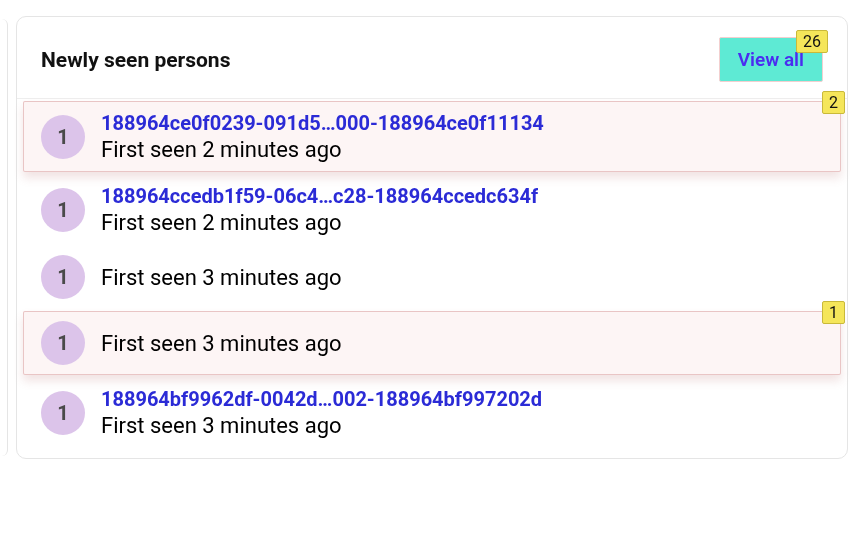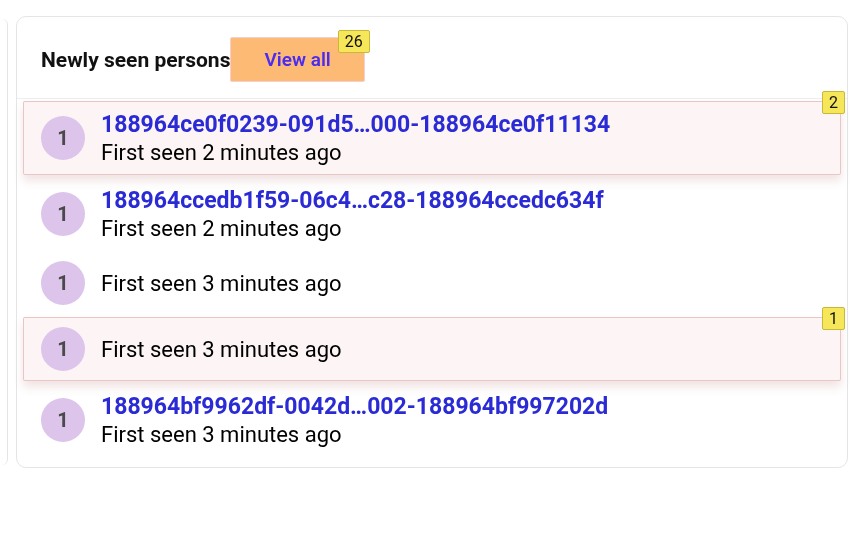--- a/index.html
+++ b/index.html
@@ -16,38 +16,38 @@
     }
     .card {
       border: 1px solid #e5e5e5;
       border-radius: 10px;
       background: #fff;
       padding: 20px 0 10px 0;
       position: relative;
     }
     .card-header {
       display: flex;
-      justify-content: flex-start;
+      justify-content: space-between;
       align-items: center;
       padding: 0 24px 16px 24px;
       border-bottom: 1px solid #eee;
     }
     .card-title {
       font-size: 21px;
       font-weight: 700;
       color: #111;
     }
     .view-all {
       font-size: 19px;
       font-weight: 600;
       color: #4b2cf0;
       text-decoration: none;
       cursor: pointer;
-      padding: 10px 33px;
-      background: #fdba74;
+      padding: 10px 18px;
+      background: #5eead4;
       border: 1px solid #f3cfcf;
       border-radius: 2px;
       position: relative;
     }
     .person-list {
       list-style: none;
     }
     .person-item {
       display: flex;
       align-items: center;
@@ -77,21 +77,21 @@
     }
     .person-info {
       display: flex;
       flex-direction: column;
       gap: 2px;
       min-width: 0;
     }
     .person-id {
       color: #2b2bd6;
       font-weight: 700;
-      font-size: 23px;
+      font-size: 20px;
       white-space: nowrap;
       overflow: hidden;
       text-overflow: ellipsis;
       cursor: pointer;
     }
     .first-seen {
       color: #000000;
       font-size: 22px;
     }
     .badge {

